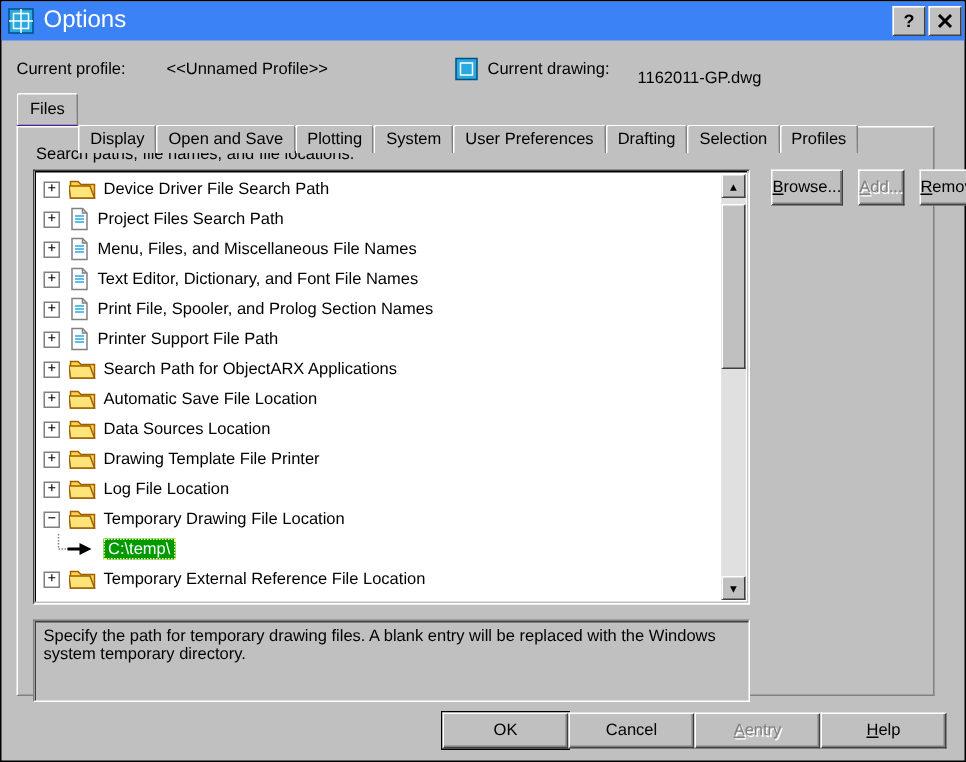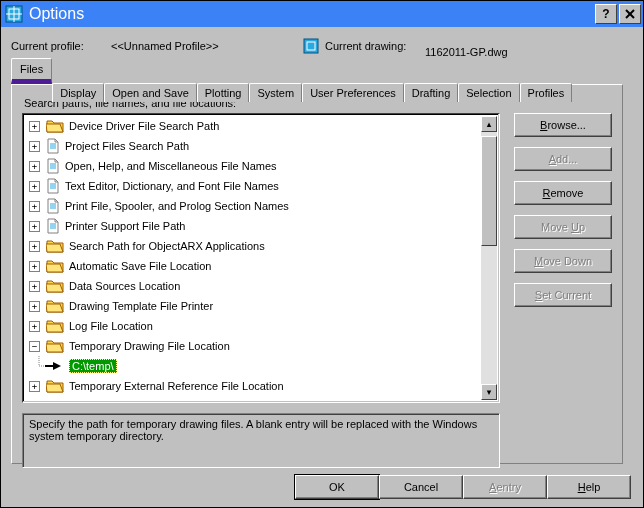--- a/index.html
+++ b/index.html
@@ -84,21 +84,21 @@
     font-size: 11px;
     margin-right: 0px;
     position: relative;
     top: 18px;
     border-radius: 2px 2px 0 0;
   }
   .tab.active {
     padding: 4px 8px 4px 8px;
     top: 0;
     z-index: 3;
-    border-bottom: 5px solid #4c1d95;
+    border-bottom: 1px solid #4c1d95;
   }
   .tabpanel {
     border: 1px solid #fff;
     border-right-color: #808080;
     border-bottom-color: #808080;
     background: #c0c0c0;
     padding: 10px 10px;
     position: relative;
     height: 380px;
   }
@@ -194,21 +194,20 @@
   .node .txt { }
   .selected {
     background:#009a00;
     color:#fff;
     padding: 1px 3px;
     outline: 1px dotted #ffff80;
     outline-offset: -1px;
   }
   .rbuttons {
     display:flex;
-    flex-direction:column;
     gap: 10px;
     width: 98px;
   }
   .btn {
     height: 24px;
     background:#c0c0c0;
     border:1px solid #fff;
     border-right-color:#404040;
     border-bottom-color:#404040;
     box-shadow: inset -1px -1px 0 #808080;
@@ -320,21 +319,21 @@
                 </div>
                 <div class="node">
                   <span class="expander">+</span>
                   <svg class="doc" viewBox="0 0 14 16">
                     <path d="M2 1 L9 1 L12 4 L12 15 L2 15 Z" fill="#fff" stroke="#808080"></path>
                     <path d="M9 1 L9 4 L12 4" fill="none" stroke="#808080"></path>
                     <line x1="4" y1="6" x2="10" y2="6" stroke="#2aa9e0"></line>
                     <line x1="4" y1="8" x2="10" y2="8" stroke="#2aa9e0"></line>
                     <line x1="4" y1="10" x2="10" y2="10" stroke="#2aa9e0"></line>
                   </svg>
-                  <span class="txt">Open, Help, and Miscellaneous File Names</span>
+                  <span class="txt">Menu, Files, and Miscellaneous File Names</span>
                 </div>
                 <div class="node">
                   <span class="expander">+</span>
                   <svg class="doc" viewBox="0 0 14 16">
                     <path d="M2 1 L9 1 L12 4 L12 15 L2 15 Z" fill="#fff" stroke="#808080"></path>
                     <path d="M9 1 L9 4 L12 4" fill="none" stroke="#808080"></path>
                     <line x1="4" y1="6" x2="10" y2="6" stroke="#2aa9e0"></line>
                     <line x1="4" y1="8" x2="10" y2="8" stroke="#2aa9e0"></line>
                     <line x1="4" y1="10" x2="10" y2="10" stroke="#2aa9e0"></line>
                   </svg>

